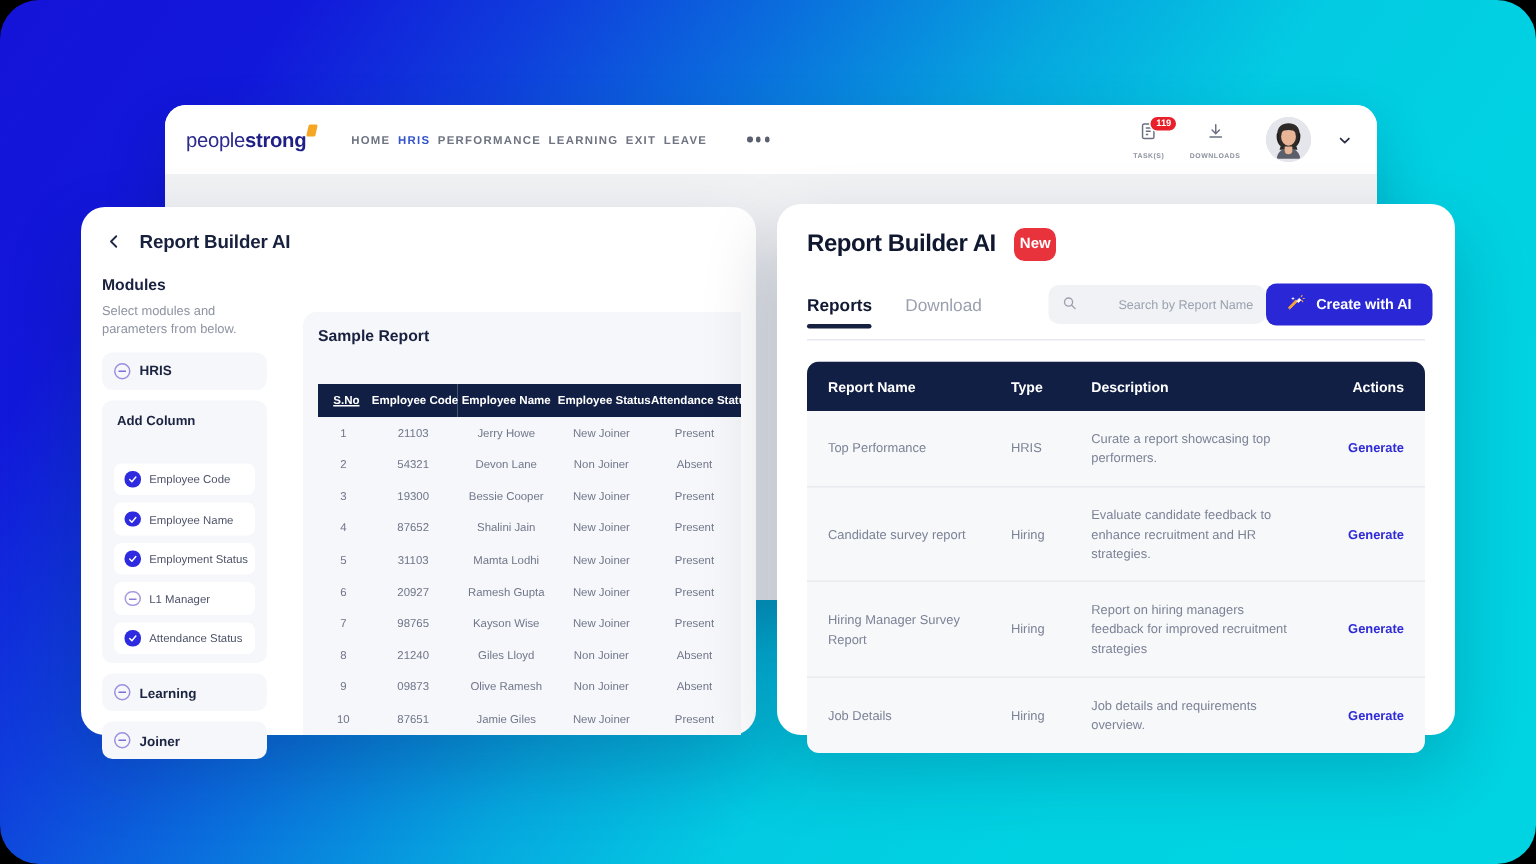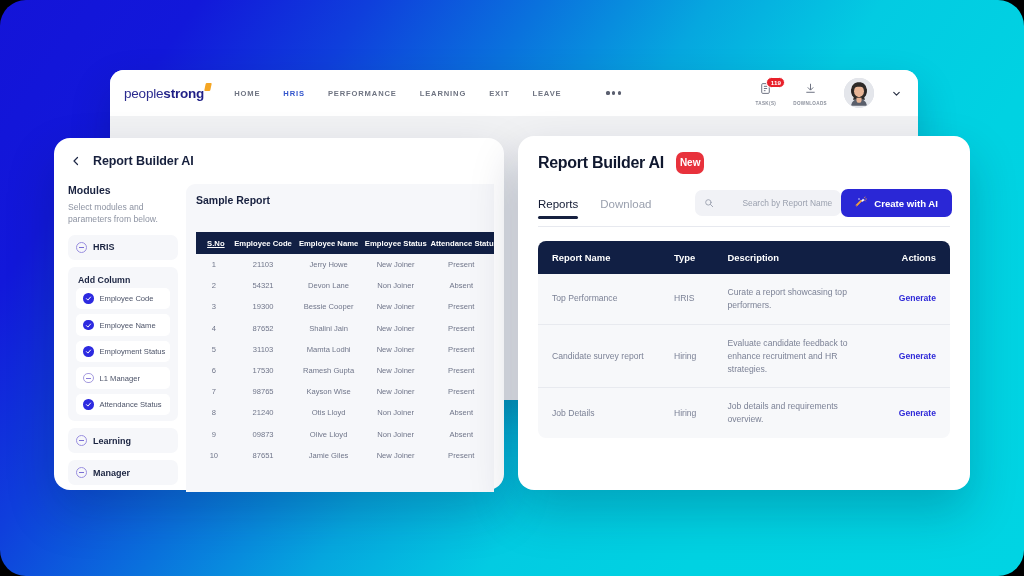--- a/index.html
+++ b/index.html
@@ -60,21 +60,21 @@
   .brand .b-strong { font-weight: 700; color: #1f1f86; }
   .brand .b-mark {
     position: absolute;
     top: -3px;
     right: -7px;
     width: 6px; height: 8px;
     background: #f5a623;
     transform: skewX(-12deg);
     border-radius: 1px;
   }
-  .nav-links { display: flex; align-items: center; gap: 23px; }
+  .nav-links { display: flex; align-items: center; gap: 5px; }
   .nav-link {
     font-size: 7.6px;
     letter-spacing: 0.85px;
     font-weight: 700;
     color: #6f7482;
     white-space: nowrap;
   }
   .nav-link.active { color: #3355cc; }
   .nav-dots {
     display: flex; gap: 2.5px; align-items: center;
@@ -152,22 +152,23 @@
   }
   .back-chev { color: #1d2746; display: flex; }
   .panel-left-title {
     font-size: 12.5px;
     font-weight: 700;
     color: #17203d;
     letter-spacing: -0.1px;
   }
   .panel-left-cols {
     display: flex;
-    gap: 8px;
+    gap: 24px;
     margin-top: 16px;
+    align-items: center;
   }
 
   
   .modules-col { width: 110px; flex: none; }
   .modules-title {
     font-size: 10.5px;
     font-weight: 700;
     color: #18213f;
     margin-bottom: 5px;
   }
@@ -204,21 +205,21 @@
   .mod-expanded {
     background: #f6f7fa;
     border-radius: 7px;
     padding: 8px 8px 6px 8px;
     margin-bottom: 7px;
   }
   .add-col-title {
     font-size: 8.8px;
     font-weight: 700;
     color: #1b2441;
-    margin: 0 0 3px 2px;
+    margin: 0 0 24px 2px;
   }
   .param-row {
     background: #ffffff;
     border-radius: 5px;
     padding: 5.5px 7px;
     display: flex;
     align-items: center;
     gap: 6px;
     margin-bottom: 5px;
   }
@@ -324,21 +325,21 @@
     border-bottom: 1px solid #e7e9ef;
   }
   .tab {
     font-size: 11.5px;
     color: #9aa0ae;
     margin-right: 22px;
     position: relative;
     padding-bottom: 9px;
     margin-bottom: -10px;
   }
-  .tab.active { color: #121a33; font-weight: 400; }
+  .tab.active { color: #121a33; font-weight: 700; }
   .tab.active::after {
     content: "";
     position: absolute;
     left: 0; right: 0; bottom: 0;
     height: 2.6px;
     background: #16203f;
     border-radius: 2px;
   }
   .search-box {
     margin-left: 22px;
@@ -563,21 +564,21 @@
           <span class="icon-circle-minus">
               <i></i>
             </span>
           <span class="mod-label">Learning</span>
         </div>
 
         <div class="mod-card">
           <span class="icon-circle-minus">
               <i></i>
             </span>
-          <span class="mod-label">Manager</span>
+          <span class="mod-label">Joiner</span>
         </div>
       </div>
 
       <div class="sample-col">
         <div class="sample-title">Sample Report</div>
         <table class="sample">
           <thead>
             <tr>
               <th class="col-sno">S.No</th>
               <th class="col-code">Employee Code</th>
@@ -617,43 +618,43 @@
             </tr>
             <tr>
               <td>5</td>
               <td>31103</td>
               <td>Mamta Lodhi</td>
               <td>New Joiner</td>
               <td>Present</td>
             </tr>
             <tr>
               <td>6</td>
-              <td>17530</td>
+              <td>20927</td>
               <td>Ramesh Gupta</td>
               <td>New Joiner</td>
               <td>Present</td>
             </tr>
             <tr>
               <td>7</td>
               <td>98765</td>
               <td>Kayson Wise</td>
               <td>New Joiner</td>
               <td>Present</td>
             </tr>
             <tr>
               <td>8</td>
               <td>21240</td>
-              <td>Otis Lloyd</td>
+              <td>Giles Lloyd</td>
               <td>Non Joiner</td>
               <td>Absent</td>
             </tr>
             <tr>
               <td>9</td>
               <td>09873</td>
-              <td>Olive Lloyd</td>
+              <td>Olive Ramesh</td>
               <td>Non Joiner</td>
               <td>Absent</td>
             </tr>
             <tr>
               <td>10</td>
               <td>87651</td>
               <td>Jamie Giles</td>
               <td>New Joiner</td>
               <td>Present</td>
             </tr>
@@ -714,20 +715,26 @@
             <td>Curate a report showcasing top performers.</td>
             <td class="c-act">Generate</td>
           </tr>
           <tr>
             <td class="c-name">Candidate survey report</td>
             <td>Hiring</td>
             <td>Evaluate candidate feedback to enhance recruitment and HR strategies.</td>
             <td class="c-act">Generate</td>
           </tr>
           <tr>
+            <td class="c-name">Hiring Manager Survey Report</td>
+            <td>Hiring</td>
+            <td>Report on hiring managers feedback for improved recruitment strategies</td>
+            <td class="c-act">Generate</td>
+          </tr>
+          <tr>
             <td class="c-name">Job Details</td>
             <td>Hiring</td>
             <td>Job details and requirements overview.</td>
             <td class="c-act">Generate</td>
           </tr>
         </tbody>
       </table>
     </div>
   </div>
 

